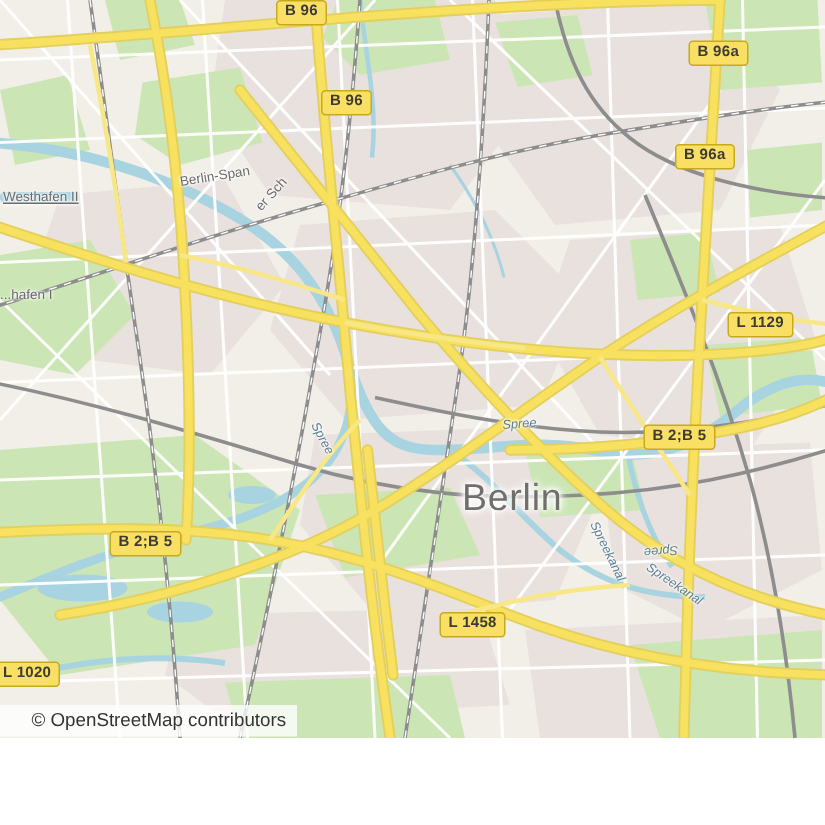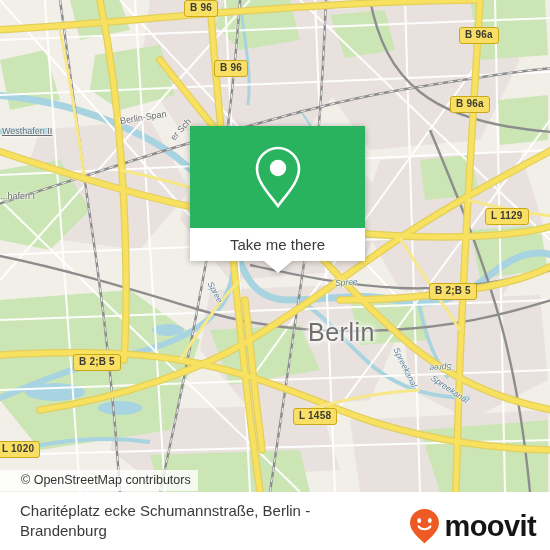--- a/index.html
+++ b/index.html
@@ -315,46 +315,20 @@
         <div class="maplabel" style="left: 172px; top: 134px; transform: rotate(-48deg);">er Sch</div>
         <div class="maplabel water" style="left: 210px; top: 277px; transform: rotate(62deg);">Spree</div>
         <div class="maplabel water" style="left: 335px; top: 278px; transform: rotate(-4deg);">Spree</div>
         <div class="maplabel water" style="left: 396px; top: 343px; transform: rotate(64deg);">Spreekanal</div>
         <div class="maplabel water" style="left: 452px; top: 362px; transform: rotate(176deg);">Spree</div>
         <div class="maplabel water" style="left: 432px; top: 372px; transform: rotate(34deg);">Spreekanal</div>
       </div>
 
     <div class="maplabel city" style="left:308px; top:318px;">Berlin</div>
 
-    <div class="callout">
-      <div class="callout-head">
-        <svg width="56" height="68" viewBox="0 0 56 68">
-          <path d="M28 5 C16.4 5 7 14.4 7 26 C7 39 20 52 28 63 C36 52 49 39 49 26 C49 14.4 39.6 5 28 5 Z" fill="none" stroke="#ffffff" stroke-width="2.6"></path>
-          <circle cx="28" cy="25" r="8.2" fill="#ffffff"></circle>
-        </svg>
-      </div>
-      <div class="callout-foot">
-        <span>Take me there</span>
-      </div>
-      <div class="callout-tail"></div>
-    </div>
 
     <div class="attribution">
       <span>© OpenStreetMap contributors</span>
     </div>
   </div>
 
-  <div class="bottombar">
-    <div class="bottombar-inner">
-      <div class="place-name">Charitéplatz ecke Schumannstraße, Berlin - Brandenburg</div>
-    </div>
-    <div class="brand">
-      <svg width="34" height="36" viewBox="0 0 34 36">
-        <path d="M16.5 1 C8.5 1 2 7.3 2 15 C2 24 12 30.5 16.5 35.5 C21 30.5 31 24 31 15 C31 7.3 24.5 1 16.5 1 Z" fill="#ef5a24"></path>
-        <ellipse cx="11.2" cy="12.4" rx="1.9" ry="2.5" fill="#ffffff"></ellipse>
-        <ellipse cx="21.8" cy="12.4" rx="1.9" ry="2.5" fill="#ffffff"></ellipse>
-        <path d="M10.5 18.4 C13 22.2 20 22.2 22.5 18.4" fill="none" stroke="#ffffff" stroke-width="2" stroke-linecap="round"></path>
-      </svg>
-      <span class="brand-word">moovit</span>
-    </div>
-  </div>
 
 </div>
 
 </body></html>

